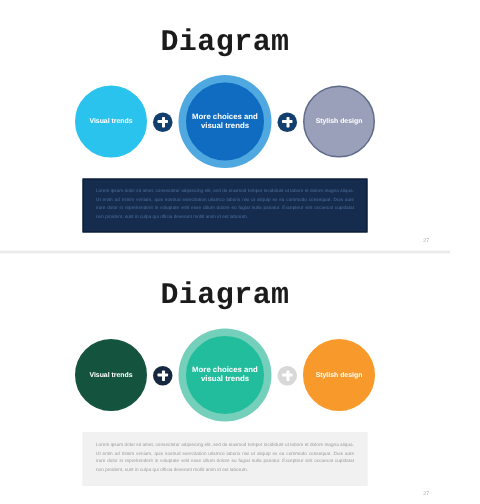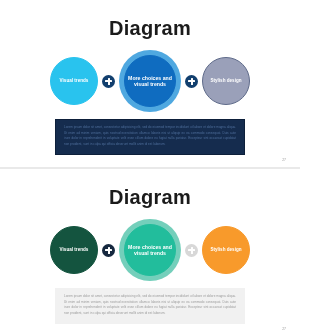--- a/index.html
+++ b/index.html
@@ -47,21 +47,21 @@
   .title {
     position: absolute;
     left: 0;
     right: 0;
     top: 17px;
     text-align: center;
     font-size: 20px;
     font-weight: 700;
     letter-spacing: 0.3px;
     color: #1b1b1b;
-    font-family: Liberation Sans, sans-serif;
+    font-family: Liberation Mono, monospace;
   }
 
   
   .row {
     position: absolute;
     left: 0;
     right: 0;
     top: 50px;
     height: 62px;
     display: flex;

